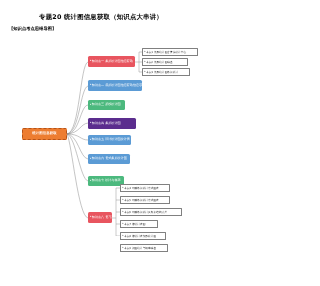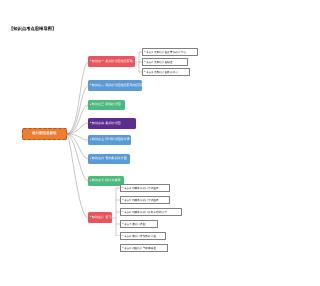--- a/index.html
+++ b/index.html
@@ -68,20 +68,21 @@
     white-space:nowrap; overflow:hidden;
     border-radius:0.5px;
   }
   .leaf .bullet { font-size:2.3px; margin-right:.4px; color:#555; }
 </style>
 </head>
 <body>
 
 <div id="doc">
 
+  <div class="doc-title">专题20  统计图信息获取（知识点大串讲）</div>
 
   <div class="doc-subtitle">【知识点考点思维导图】</div>
 
   <div id="map">
 
     <svg id="links" viewBox="0 0 202 200">
       <g fill="none" stroke="#8a8a8a" stroke-width="0.5">
 
         <path d="M67,98 C80,96 80,28 88,26"></path>
         <path d="M67,98 C80,96 80,52 88,50"></path>

